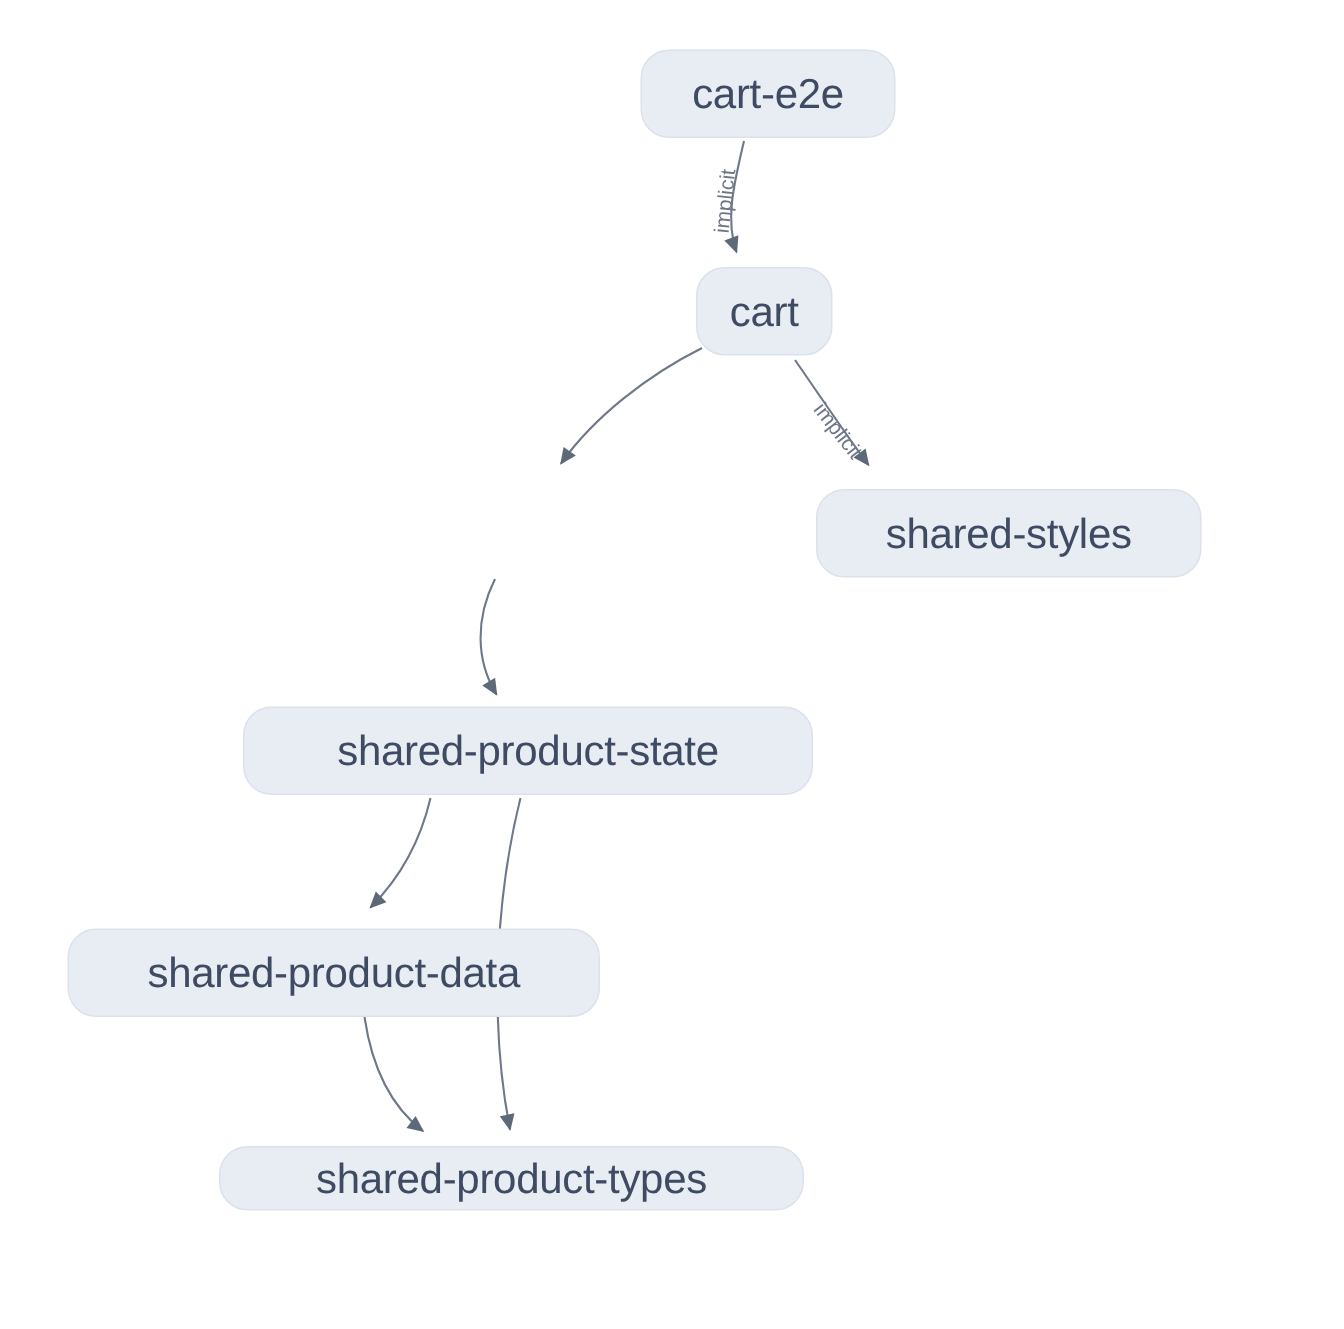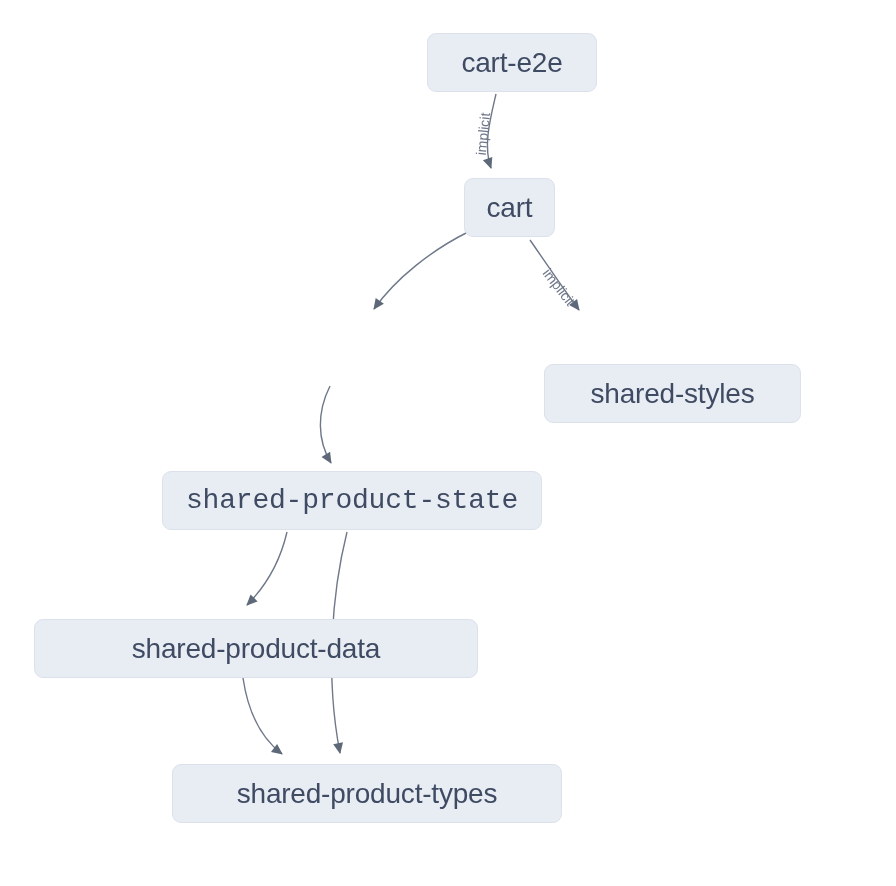--- a/index.html
+++ b/index.html
@@ -27,35 +27,35 @@
     stroke: #6e7889;
     stroke-width: 1.4;
   }
   .node {
     position: absolute;
     display: flex;
     align-items: center;
     justify-content: center;
     background: #e8ecf3;
     border: 1px solid #dce2ec;
-    border-radius: 9px;
+    border-radius: 19px;
     color: #3f4b63;
     font-size: 28px;
     letter-spacing: -0.2px;
     white-space: nowrap;
     cursor: pointer;
     box-sizing: border-box;
   }
   .n-cart-e2e              { left: 427px; top:  33px; width: 170px; height: 59px; }
   .n-cart                  { left: 464px; top: 178px; width:  91px; height: 59px; }
   .n-cart-cart-page        { left: 218px; top: 327px; width: 272px; height: 59px; }
-  .n-shared-styles         { left: 544px; top: 326px; width: 257px; height: 59px; margin-top: 38px; }
-  .n-shared-product-state  { left: 162px; top: 471px; width: 380px; height: 59px; font-family: Liberation Mono, monospace; }
-  .n-shared-product-data   { left:  34px; top: 619px; width: 444px; height: 59px; }
-  .n-shared-product-types  { left: 172px; top: 764px; width: 390px; height: 59px; }
+  .n-shared-styles         { left: 544px; top: 326px; width: 257px; height: 59px; }
+  .n-shared-product-state  { left: 162px; top: 471px; width: 380px; height: 59px; }
+  .n-shared-product-data   { left:  45px; top: 619px; width: 355px; height: 59px; }
+  .n-shared-product-types  { left: 146px; top: 764px; width: 390px; height: 43px; }
   .edge-label {
     position: absolute;
     font-size: 14px;
     color: #6e7789;
     white-space: nowrap;
     pointer-events: none;
   }
   .el-a {
     left: 483px; top: 134px;
     transform: translate(-50%, -50%) rotate(-84deg);

